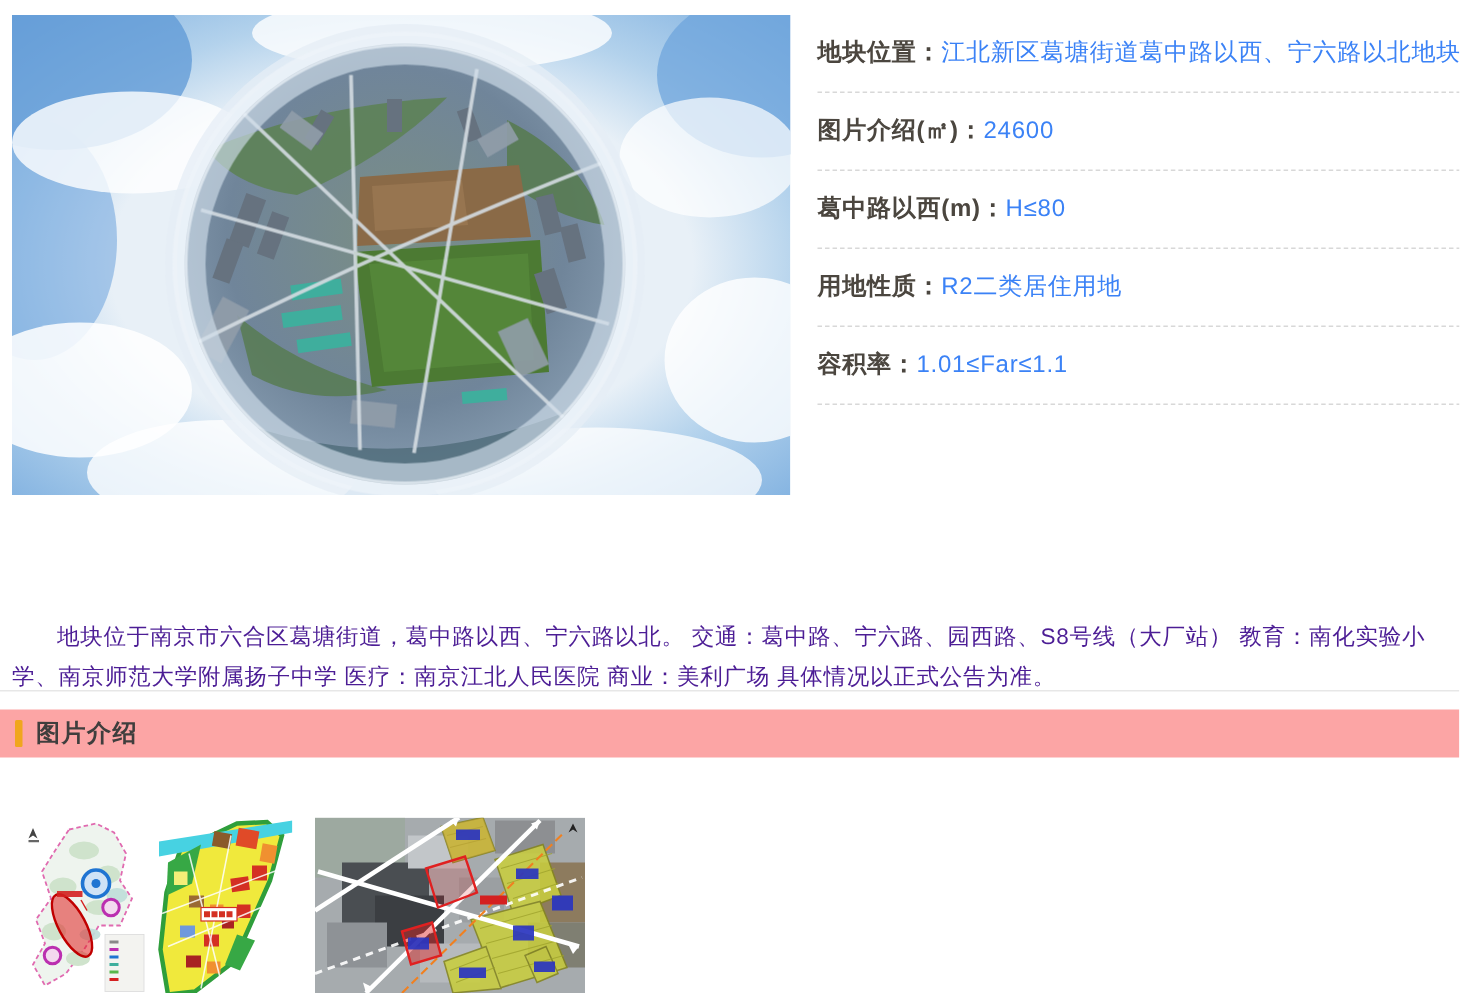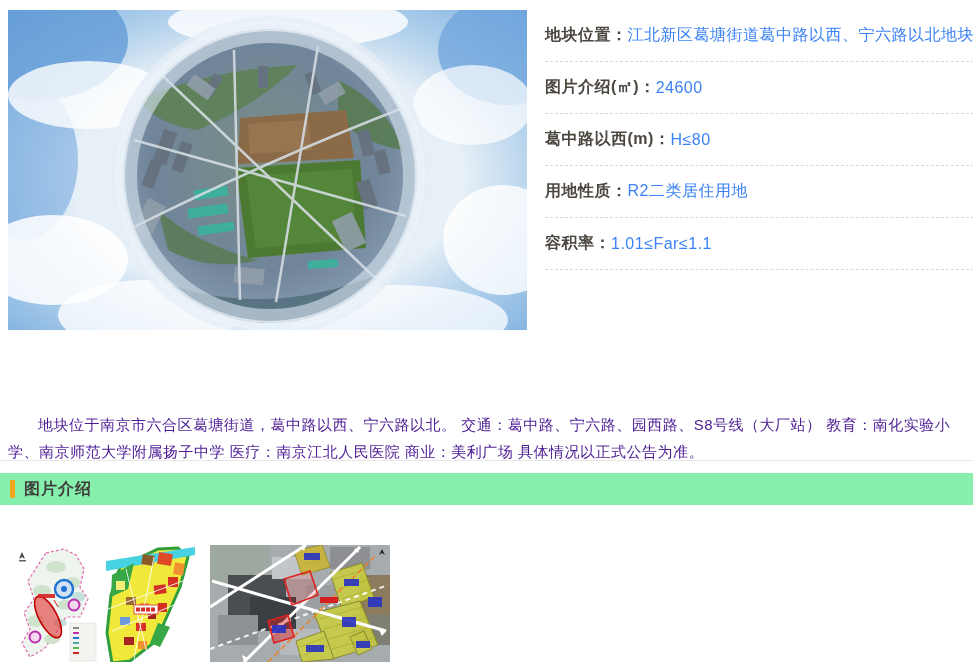--- a/index.html
+++ b/index.html
@@ -17,21 +17,21 @@
   .info-row .label { font-weight:bold; color:#4b463f; letter-spacing:.5px; }
   .info-row .value { color:#3b82f6; letter-spacing:.5px; }
 
   
   .description { position:absolute; top:386px; left:8px; width:957px;
     font-size:15px; line-height:27px; color:#4c1d95; text-indent:2em; letter-spacing:.5px;margin-top:25px; }
 
   
   .hr-divider { position:absolute; top:460px; left:0; width:973px; height:1px; background:#e7e7e7; }
   .section-band { position:absolute; top:473px; left:0; width:973px; height:32px;
-    background:#86efac; display:flex; align-items:center; }
+    background:#fca5a5; display:flex; align-items:center; }
   .accent-bar { width:5px; height:18px; margin-left:10px; border-radius:1px; }
   .section-title { margin-left:9px; font-size:16px; font-weight:bold; color:#3f3e3d; letter-spacing:1px; }
 
   
   .thumbs { position:absolute; top:545px; left:8px; display:flex; }
   .thumb { flex:none; overflow:hidden; background:#fff; }
   .thumb + .thumb { margin-left:15px; }
   .thumb svg { display:block; }
 </style>
 </head>

